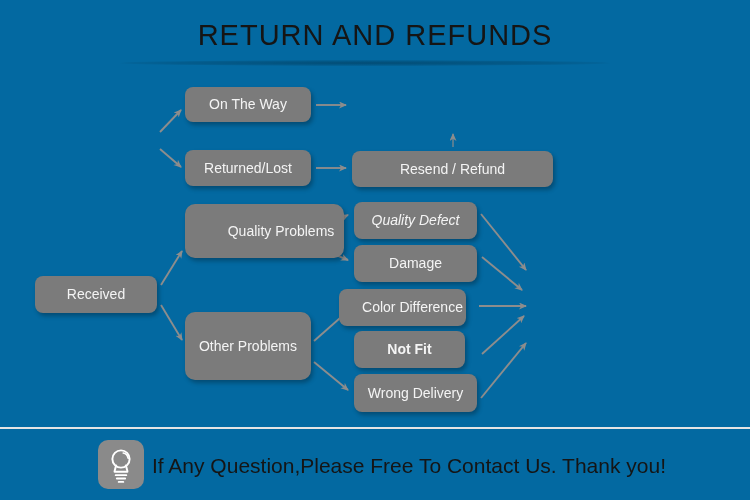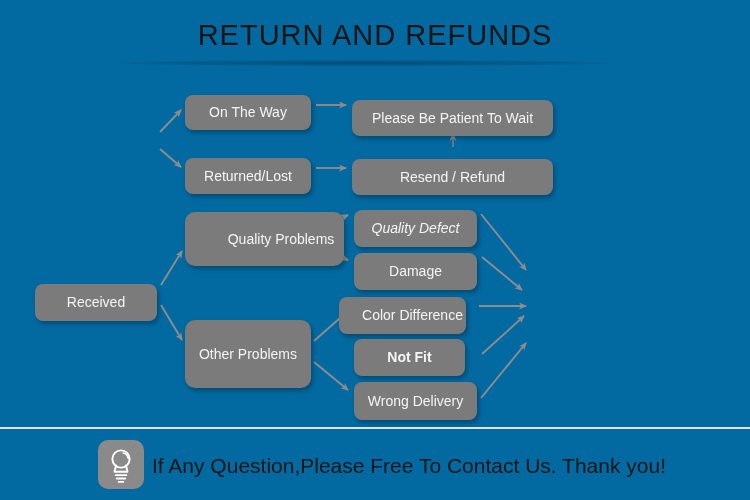--- a/index.html
+++ b/index.html
@@ -26,21 +26,20 @@
   .node{
     position:absolute;
     background:#7b7b7b;
     color:#f4f4f4;
     border-radius:8px;
     display:flex;align-items:center;justify-content:center;
     font-size:14px;
     text-align:left;
     box-shadow:2px 3px 4px rgba(0,0,0,0.28);
     line-height:1.15;
-    margin-top:8px;
   }
   .node.big{border-radius:10px;}
   #n-nr {left:35px; top:121px;width:122px;height:38px;}
   #n-otw{left:185px;top:87px; width:126px;height:35px;}
   #n-pw {left:352px;top:92px; width:201px;height:36px;}
   #n-rl {left:185px;top:150px;width:126px;height:36px;}
   #n-rr {left:352px;top:151px;width:201px;height:36px;}
   #n-rcv{left:35px; top:276px;width:122px;height:37px;}
   #n-qp {left:185px;top:204px;width:126px;height:54px;padding-left:33px;}
   #n-op {left:185px;top:312px;width:126px;height:68px;}
@@ -96,21 +95,20 @@
     <line x1="314" y1="341" x2="348" y2="311" marker-end="url(#ah)"></line>
     <line x1="314" y1="362" x2="348" y2="390" marker-end="url(#ah)"></line>
     <line x1="481" y1="214" x2="526" y2="270" marker-end="url(#ah)"></line>
     <line x1="482" y1="257" x2="522" y2="290" marker-end="url(#ah)"></line>
     <line x1="479" y1="306" x2="526" y2="306" marker-end="url(#ah)"></line>
     <line x1="482" y1="354" x2="524" y2="316" marker-end="url(#ah)"></line>
     <line x1="481" y1="398" x2="526" y2="343" marker-end="url(#ah)"></line>
   </svg>
 
   <div class="node" id="n-otw">On The Way</div>
-  <div class="node" id="n-pw">Please Be Patient To Wait</div>
   <div class="node" id="n-rl">Returned/Lost</div>
   <div class="node" id="n-rr">Resend / Refund</div>
   <div class="node" id="n-rcv">Received</div>
   <div class="node big" id="n-qp">Quality Problems</div>
   <div class="node big" id="n-op">Other Problems</div>
   <div class="node" id="n-qd">Quality Defect</div>
   <div class="node" id="n-dm">Damage</div>
   <div class="node" id="n-cd">Color Difference</div>
   <div class="node" id="n-nf">Not Fit</div>
   <div class="node" id="n-wd">Wrong Delivery</div>

